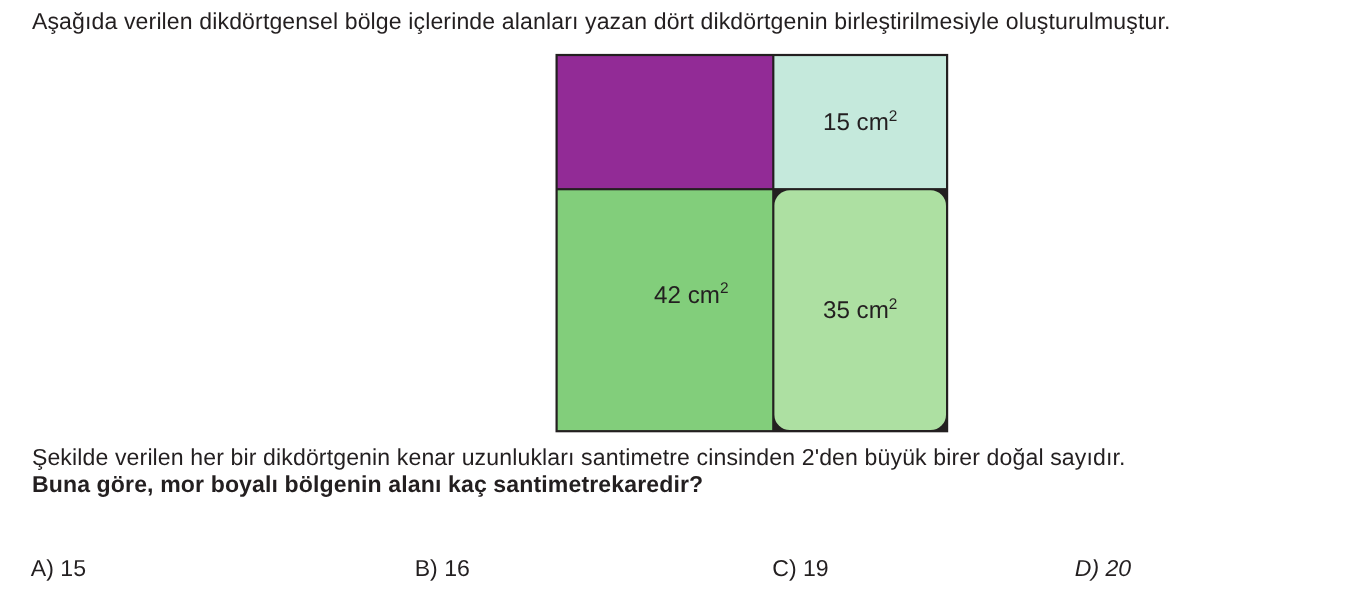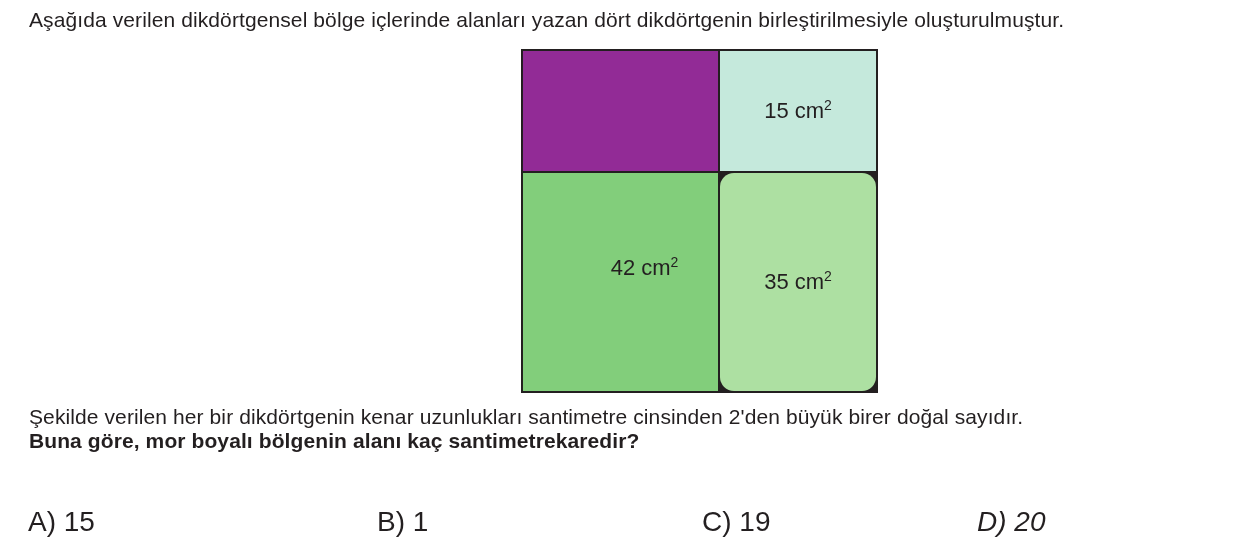--- a/index.html
+++ b/index.html
@@ -24,21 +24,21 @@
     line-height: 1.22;
     letter-spacing: 0.1px;
   }
   .intro    { left: 9px;  top: 7px;   right: 8px; }
   .condition{ left: 9px;  top: 404px; right: 8px; }
   .question { left: 9px;  top: 428px; right: 8px; font-weight: bold; }
 
   
   .figure {
     position: absolute;
-    left: 501px;
+    left: 485px;
     top: 49px;
     width: 357px;
     height: 344px;
     display: grid;
     grid-template-columns: 195px 156px;
     grid-template-rows: 120px 218px;
     gap: 2px;
     padding: 2px;
     box-sizing: border-box;
   }
@@ -54,21 +54,21 @@
   .area-label sup {
     font-size: 14px;
     line-height: 0;
   }
   .cell-42 .area-label { transform: translate(14px, -14px); }
 
   
   .opt {
     position: absolute;
     top: 506px;
-    font-size: 28px;
+    font-size: 21px;
     white-space: nowrap;
   }
   .opt-a { left: 8px; }
   .opt-b { left: 357px; }
   .opt-c { left: 682px; }
   .opt-d { left: 957px; font-style: italic; }
 </style>
 </head>
 <body>
 
@@ -93,18 +93,18 @@
     </div>
 
   </div>
 
   <p class="para condition">Şekilde verilen her bir dikdörtgenin kenar uzunlukları santimetre cinsinden 2'den büyük birer doğal sayıdır.</p>
 
   <p class="para question">Buna göre, mor boyalı bölgenin alanı kaç santimetrekaredir?</p>
 
   <div>
     <span class="opt opt-a">A) 15</span>
-    <span class="opt opt-b">B) 1</span>
+    <span class="opt opt-b">B) 16</span>
     <span class="opt opt-c">C) 19</span>
     <span class="opt opt-d">D) 20</span>
   </div>
 
 </div>
 
 </body></html>

